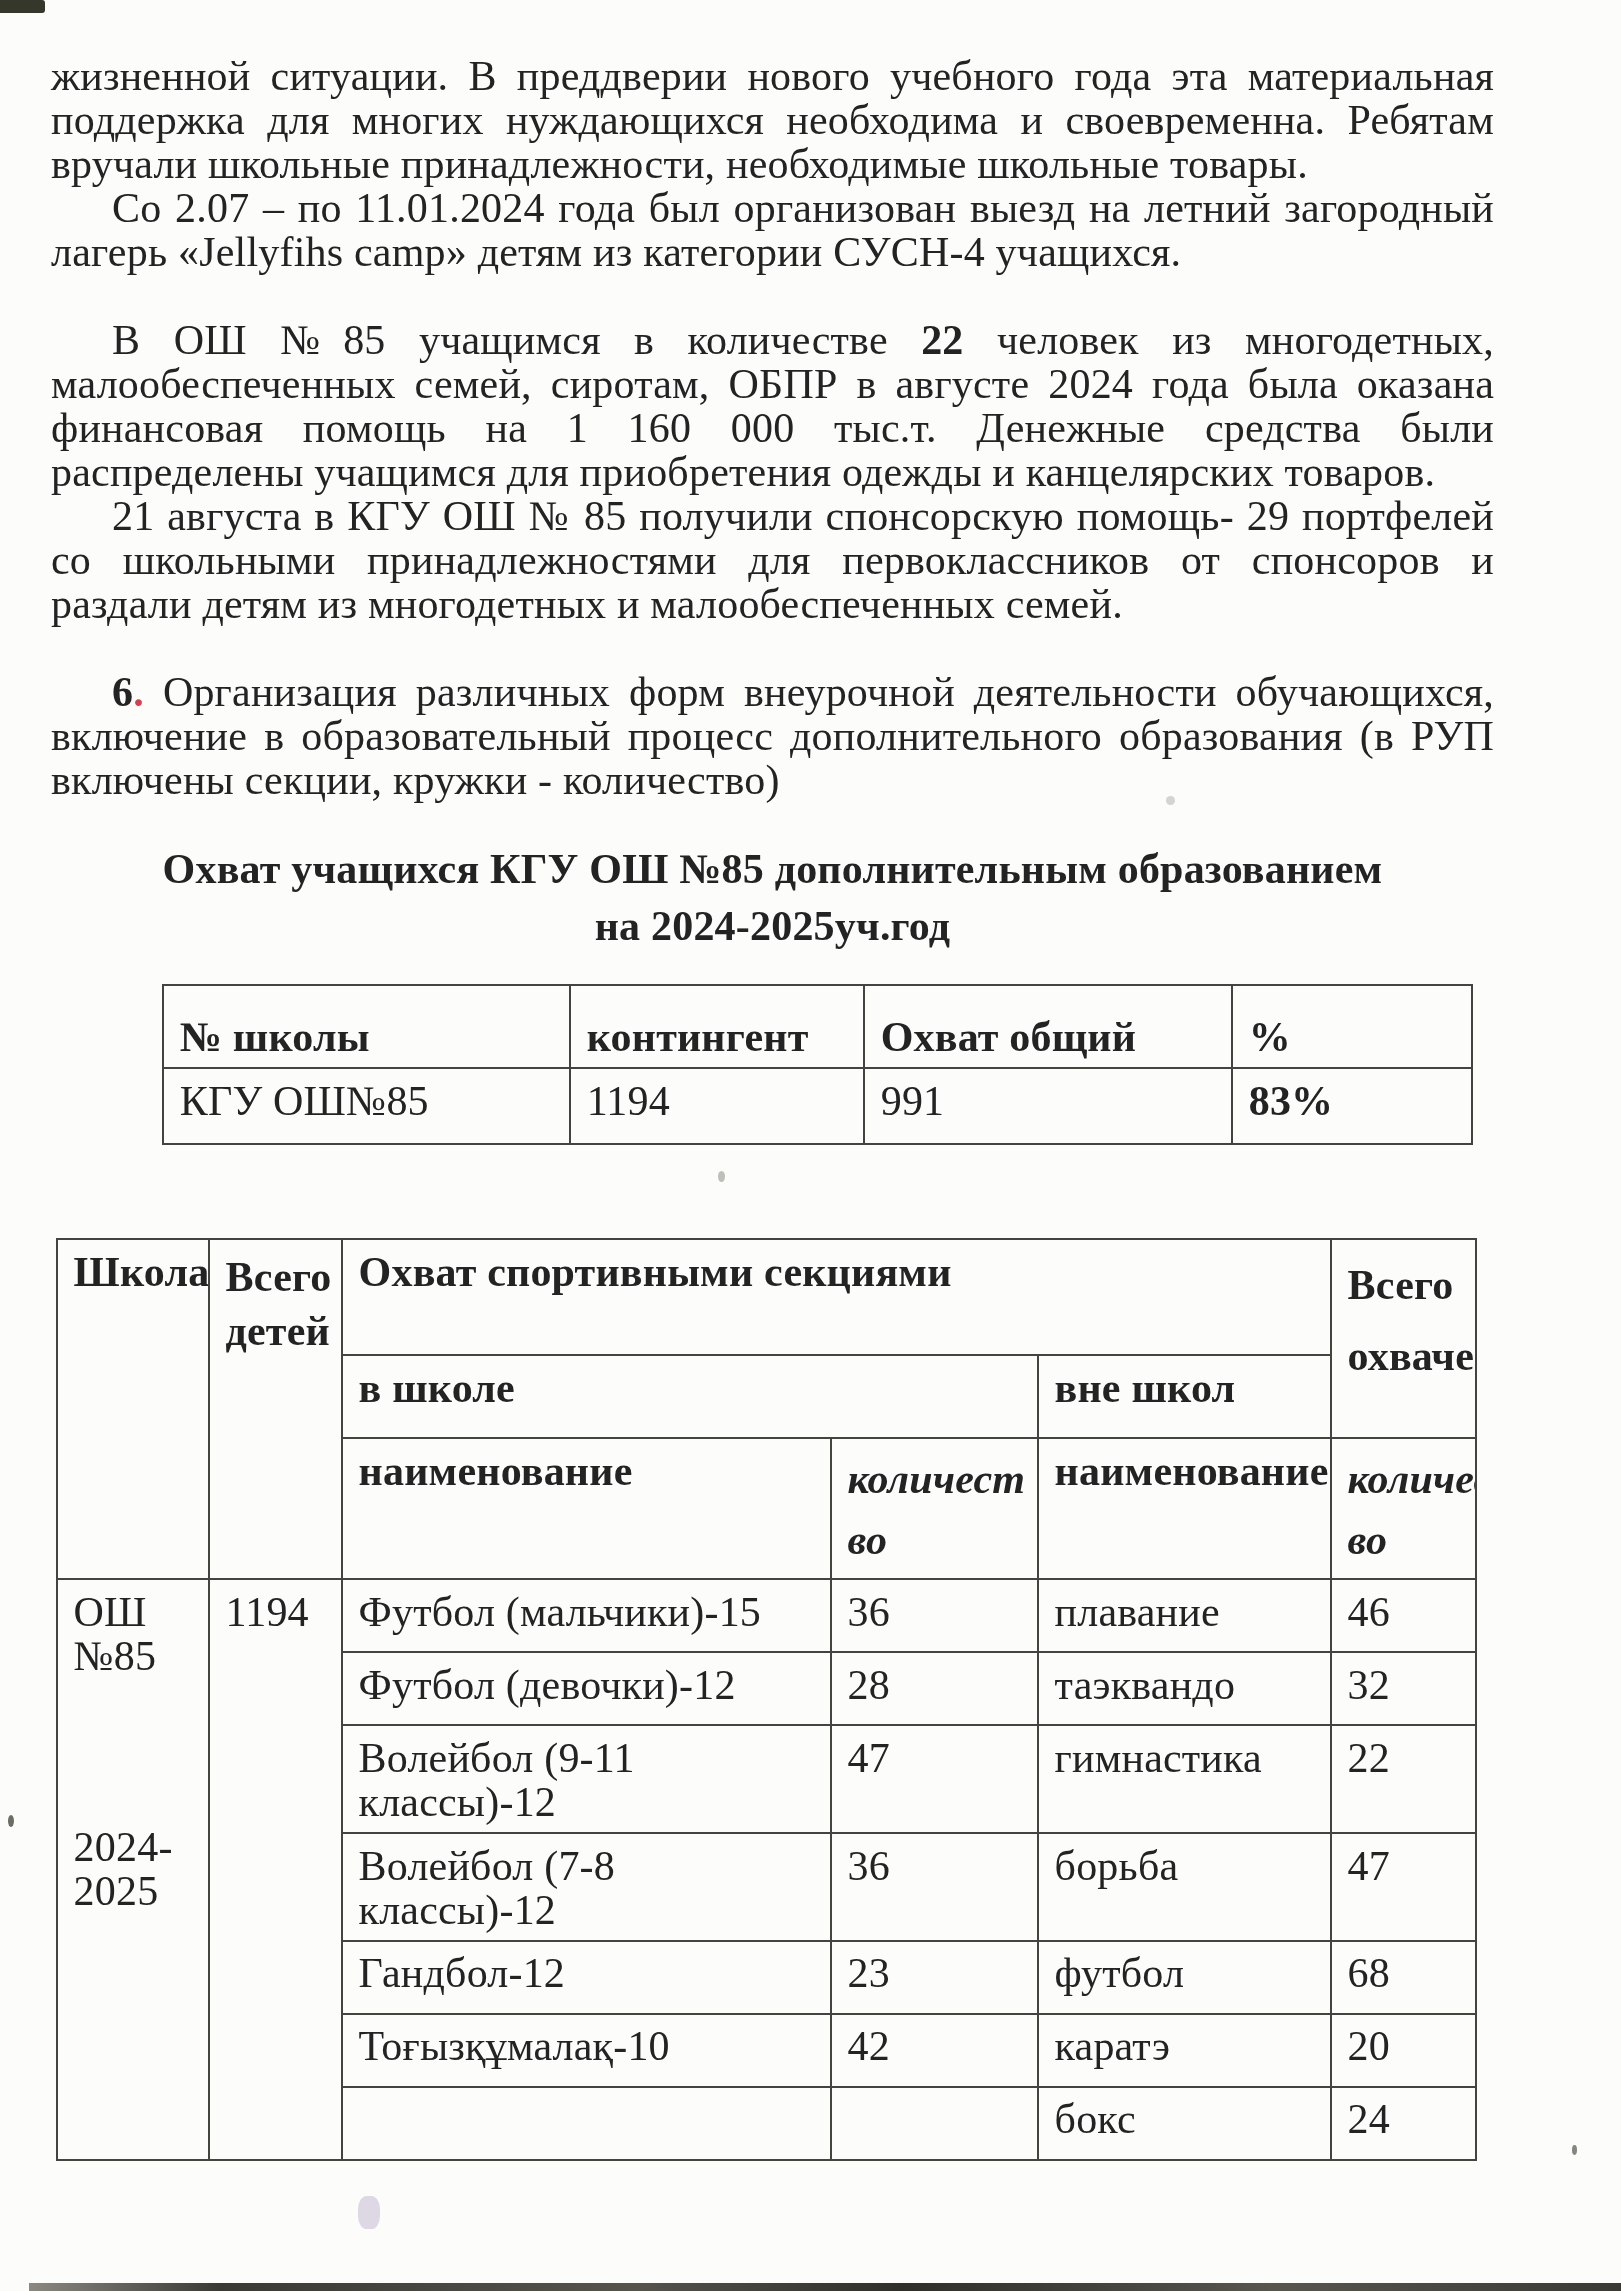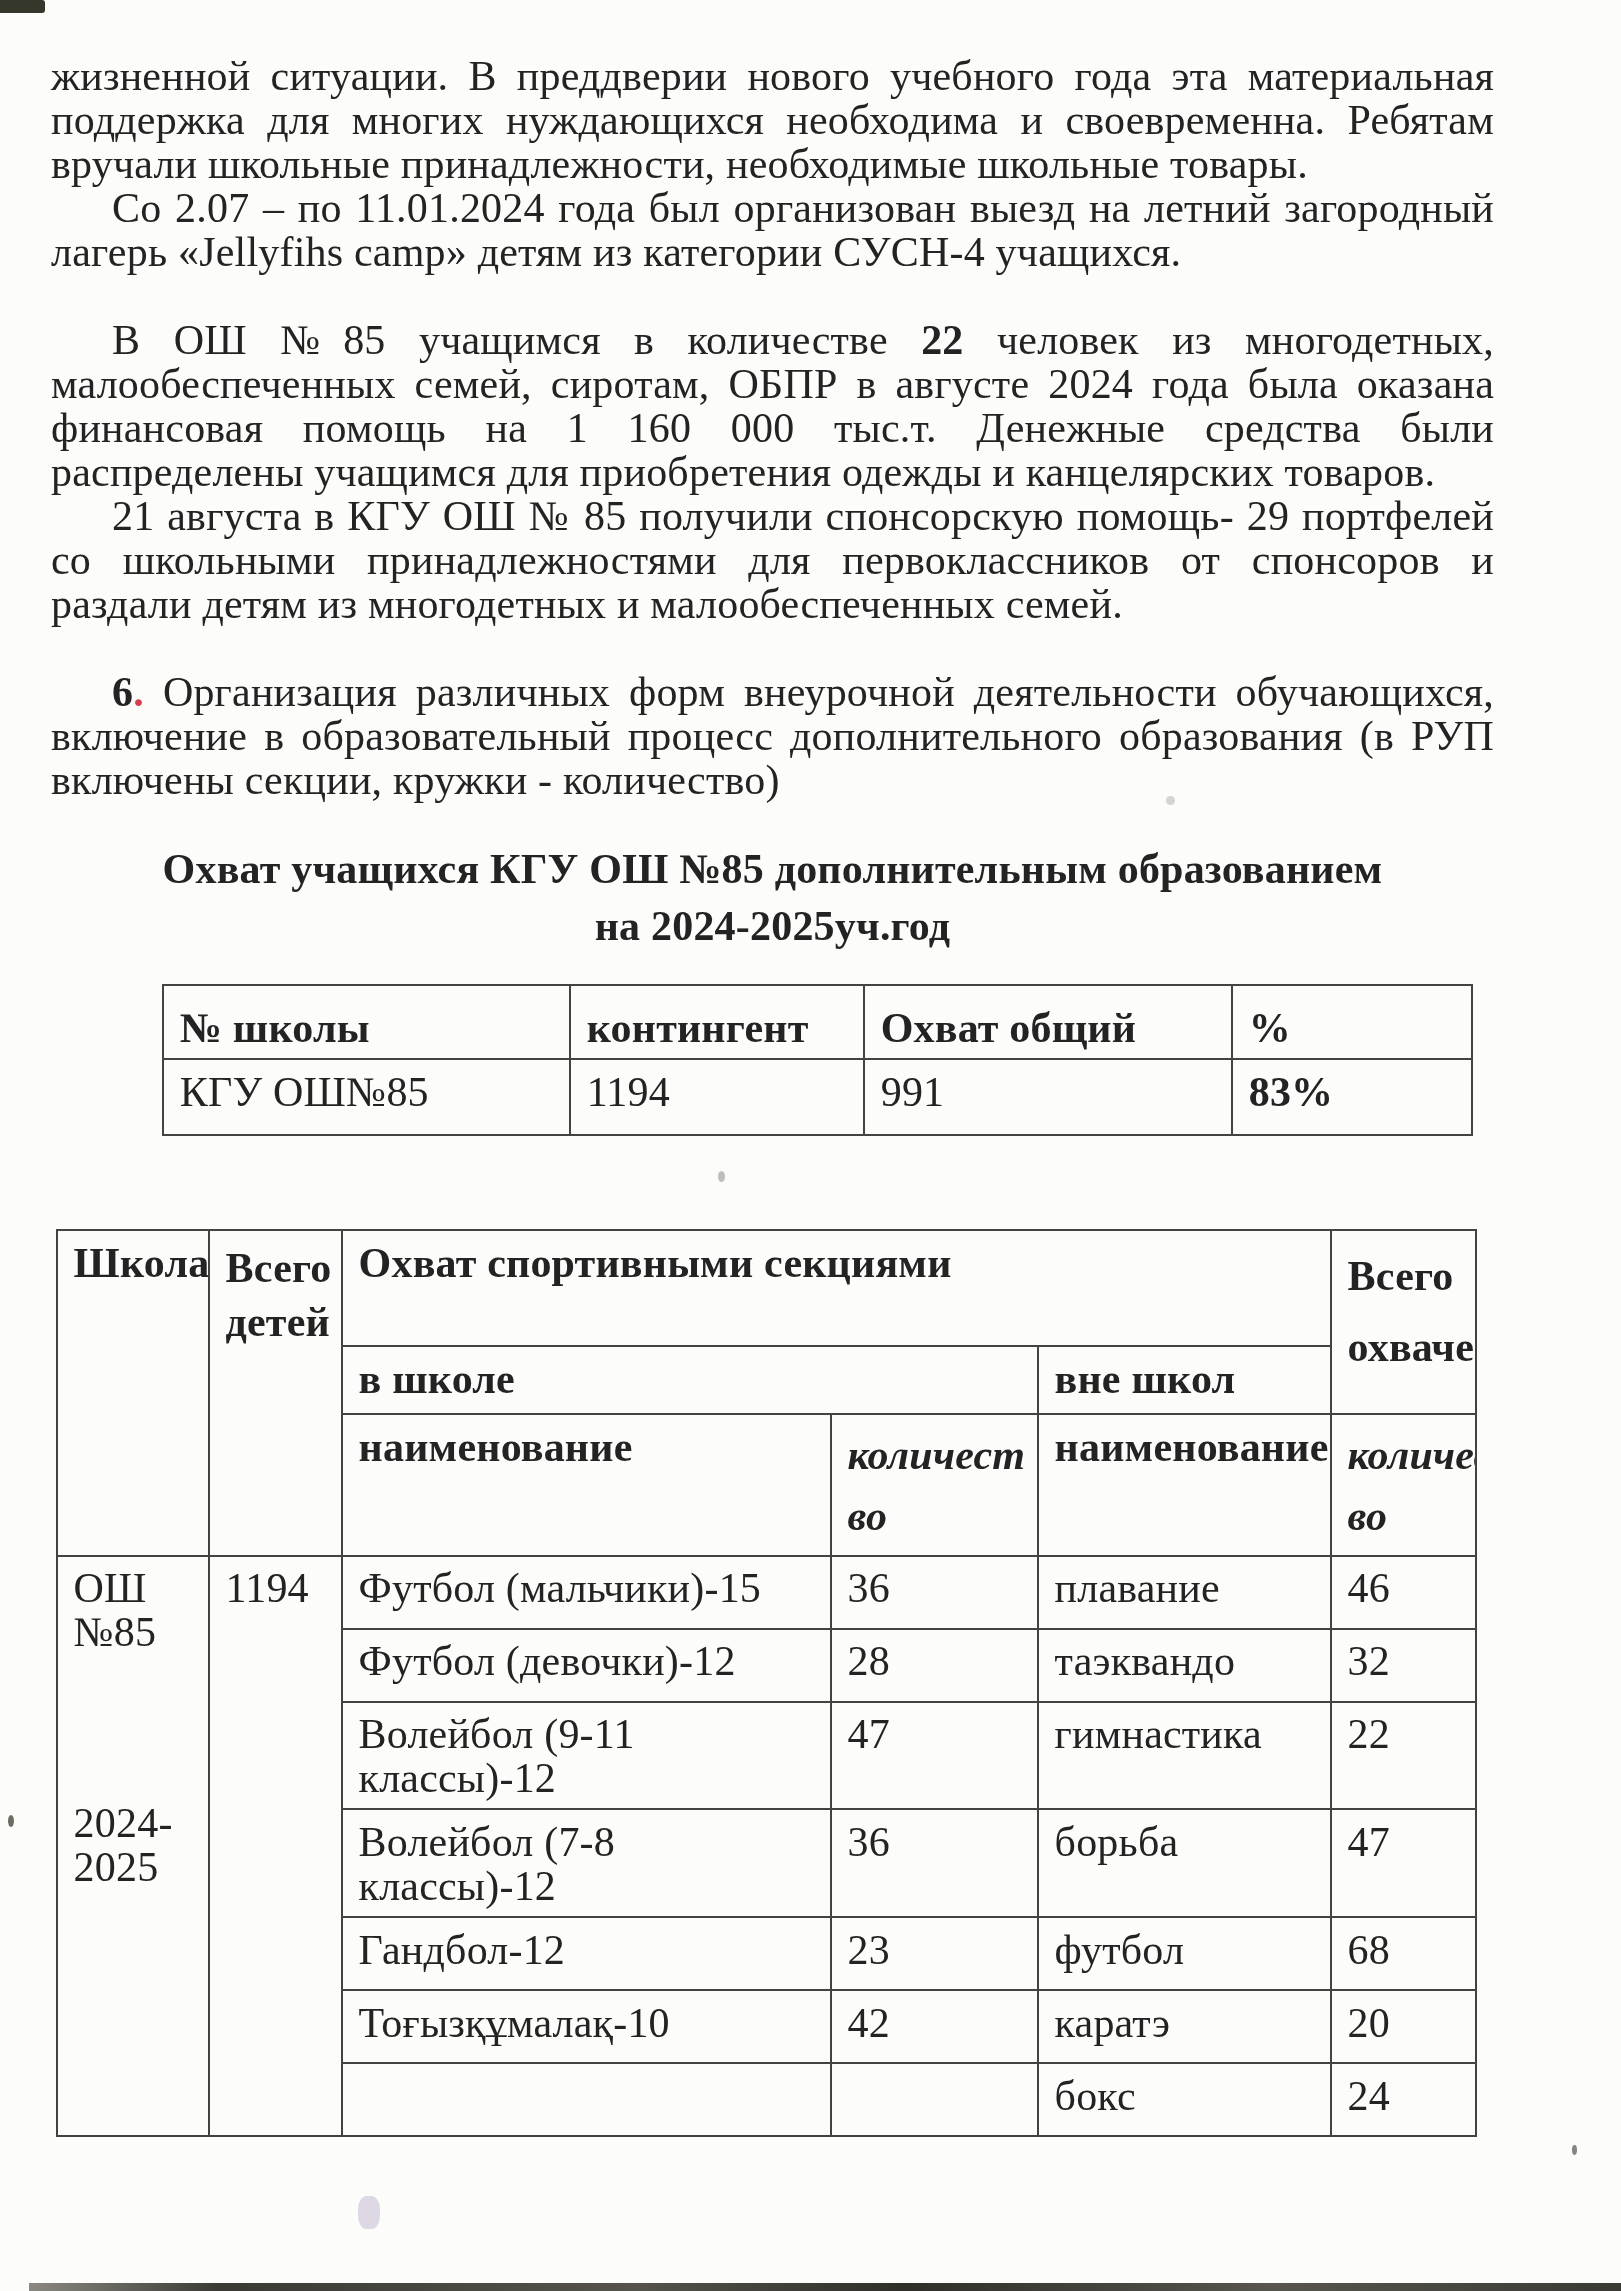--- a/index.html
+++ b/index.html
@@ -28,25 +28,25 @@
   
   table { border-collapse:collapse; table-layout:fixed; }
   td {
     border:2.9px solid #45433d;
     vertical-align:top; padding:9.8px 11.8px 7.8px 15.7px;
     overflow:hidden;
   }
   .t1 { margin-left:111px; margin-top:29px; width:1308px; }
   .t1 tr.hd { height:74px; }
   .t1 tr.dt { height:76px; }
-  .t1 tr.hd td { font-weight:bold; padding-top:20px; }
+  .t1 tr.hd td { font-weight:bold; padding-top:29px; }
   .t1 td.bold { font-weight:bold; }
   .t2 { margin-left:4.9px; margin-top:93px; width:1419px; }
   .t2 tr.r1 { height:116px; }
-  .t2 tr.r2 { height:68px; }
+  .t2 tr.r2 { height:83px; }
   .t2 tr.r3 { height:122px;padding-left:7px; }
   .t2 tr.dr { height:73px; }
   .t2 tr.r1 td, .t2 tr.r2 td, .t2 tr.r3 td { font-weight:bold; }
   .t2 td.center { text-align:left; }
   .t2 td.lh55 { line-height:54px; }
   .t2 td.lh72 { line-height:71px; }
   .t2 td.lh62 { line-height:61px;font-style:italic; }
   .t2 tr.dr td { font-weight:normal; text-align:left; }
   .years { margin-top:147px; }
   

